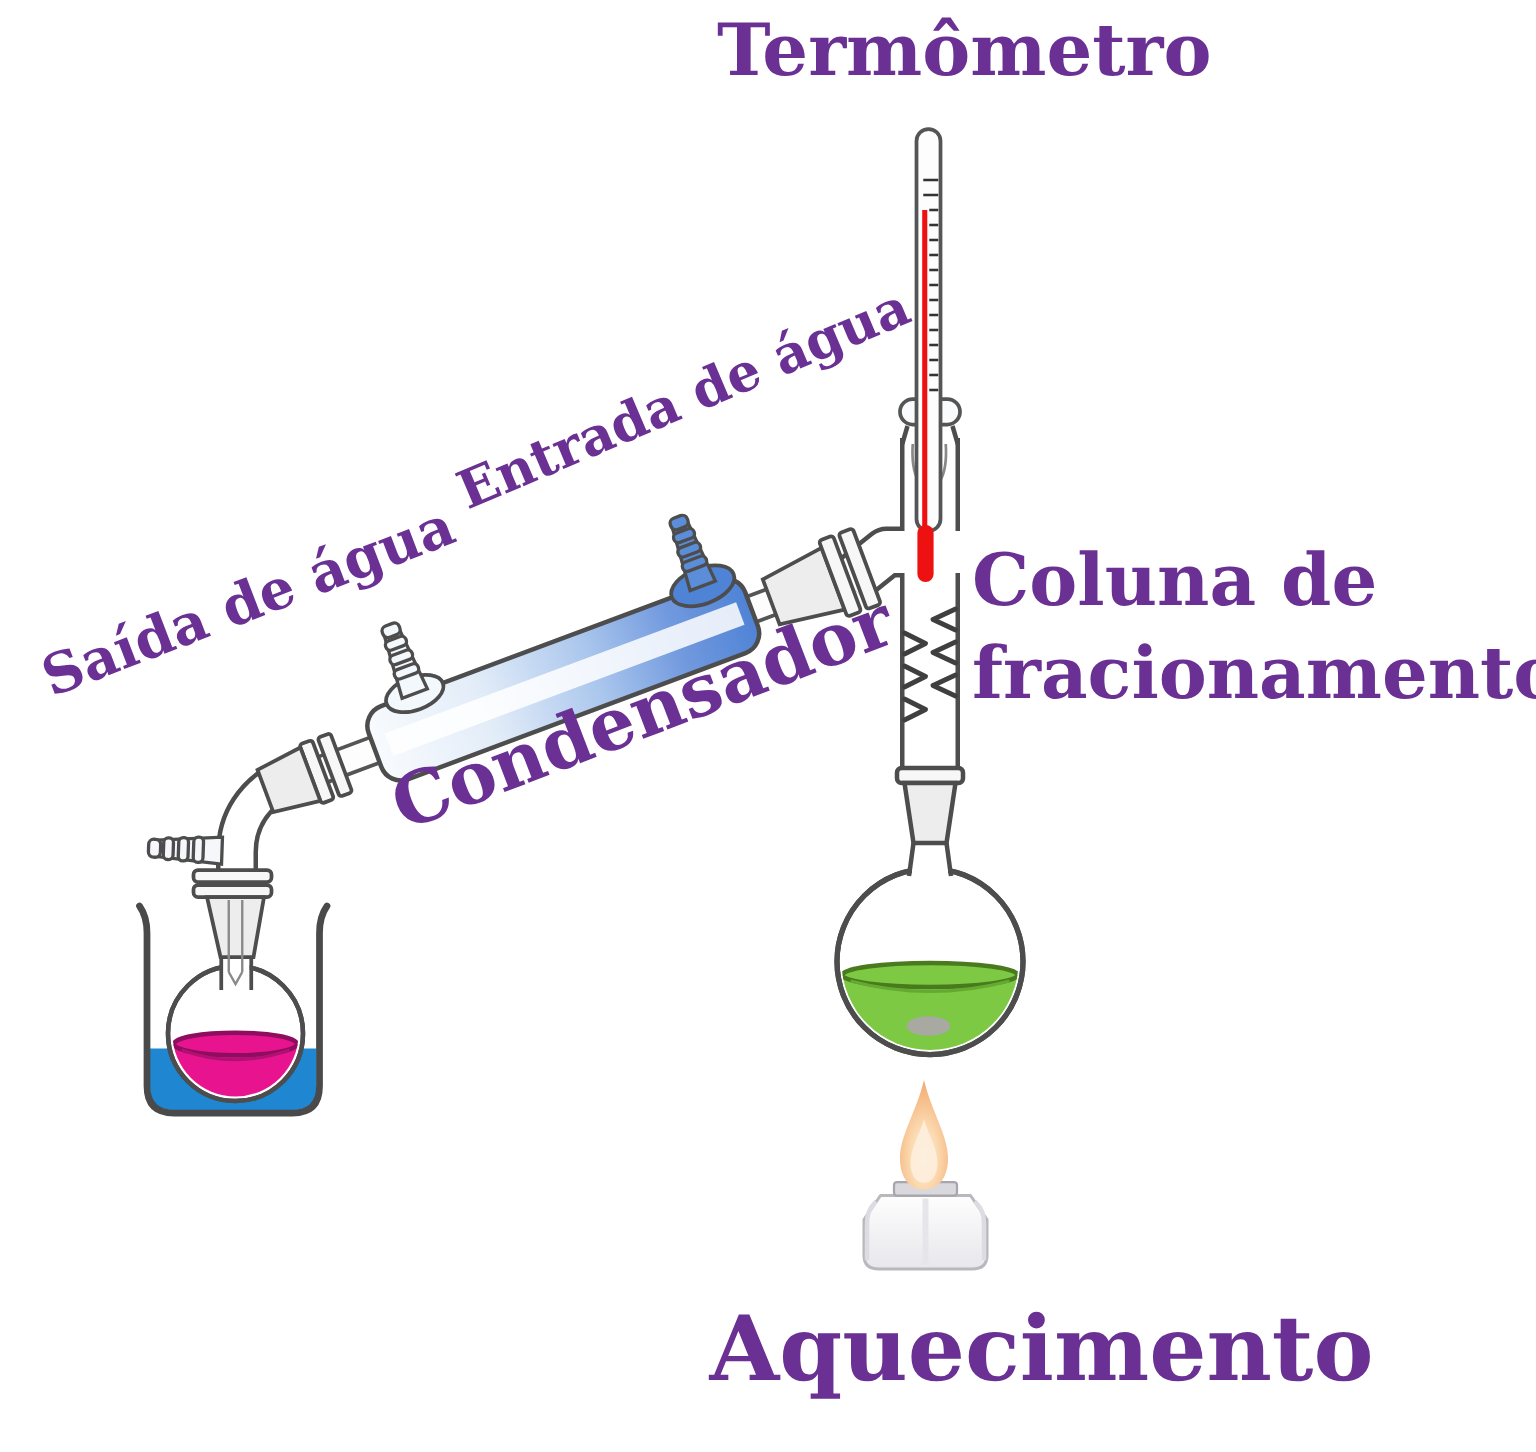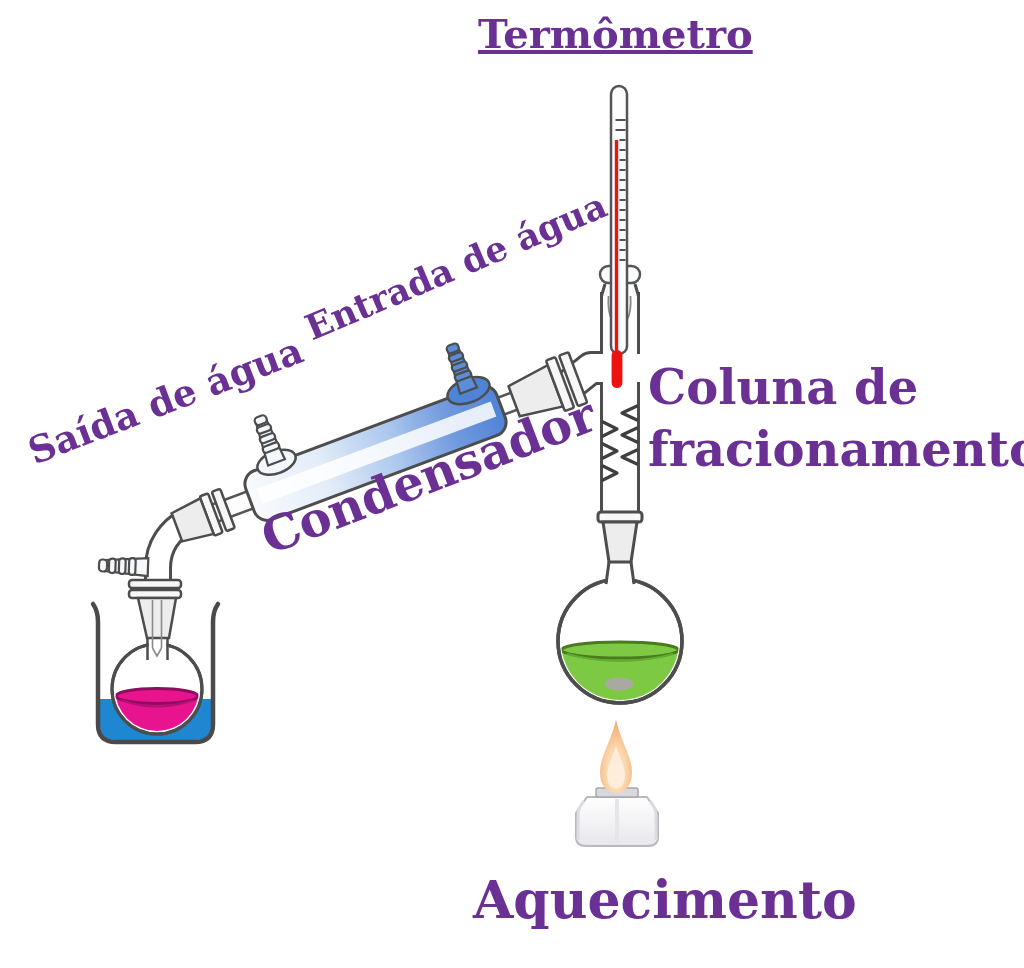--- a/index.html
+++ b/index.html
@@ -6,26 +6,26 @@
   .stage{position:relative;width:1024px;height:968px;background:#fff;overflow:hidden;}
   .stage svg{position:absolute;left:0;top:0;}
   .lbl{
     position:absolute;
     font-family:"DejaVu Serif","Liberation Serif",serif;
     font-weight:700;
     color:var(--label-purple,#6a3093);
     white-space:nowrap;
     user-select:none;
   }
-  .lbl-termometro{left:478px;top:6px;font-size:40px;line-height:56px;text-decoration:underline;}
+  .lbl-termometro{left:478px;top:6px;font-size:48px;line-height:56px;}
   .lbl-entrada{left:316px;top:306px;font-size:35px;line-height:44px;transform:rotate(-23deg);transform-origin:left bottom;}
   .lbl-saida{left:38px;top:428px;font-size:37px;line-height:46px;transform:rotate(-21deg);transform-origin:left bottom;}
   .lbl-condensador{left:274px;top:508px;font-size:48px;line-height:58px;transform:rotate(-21deg);transform-origin:left bottom;}
   .lbl-coluna{left:648px;top:356px;font-size:48px;line-height:62px;white-space:normal;width:400px;}
-  .lbl-aquecimento{left:473px;top:872px;font-size:52px;line-height:56px;}
+  .lbl-aquecimento{left:473px;top:872px;font-size:60px;line-height:56px;}
 </style>
 </head>
 <body style="background: rgb(255, 255, 255);">
 
 <div class="stage">
 
 <svg width="1024" height="968" viewBox="0 0 1024 968">
   <defs>
     <linearGradient id="jacketGrad" x1="0" y1="0" x2="1" y2="0">
       <stop offset="0" stop-color="#f8fbfe"></stop>

